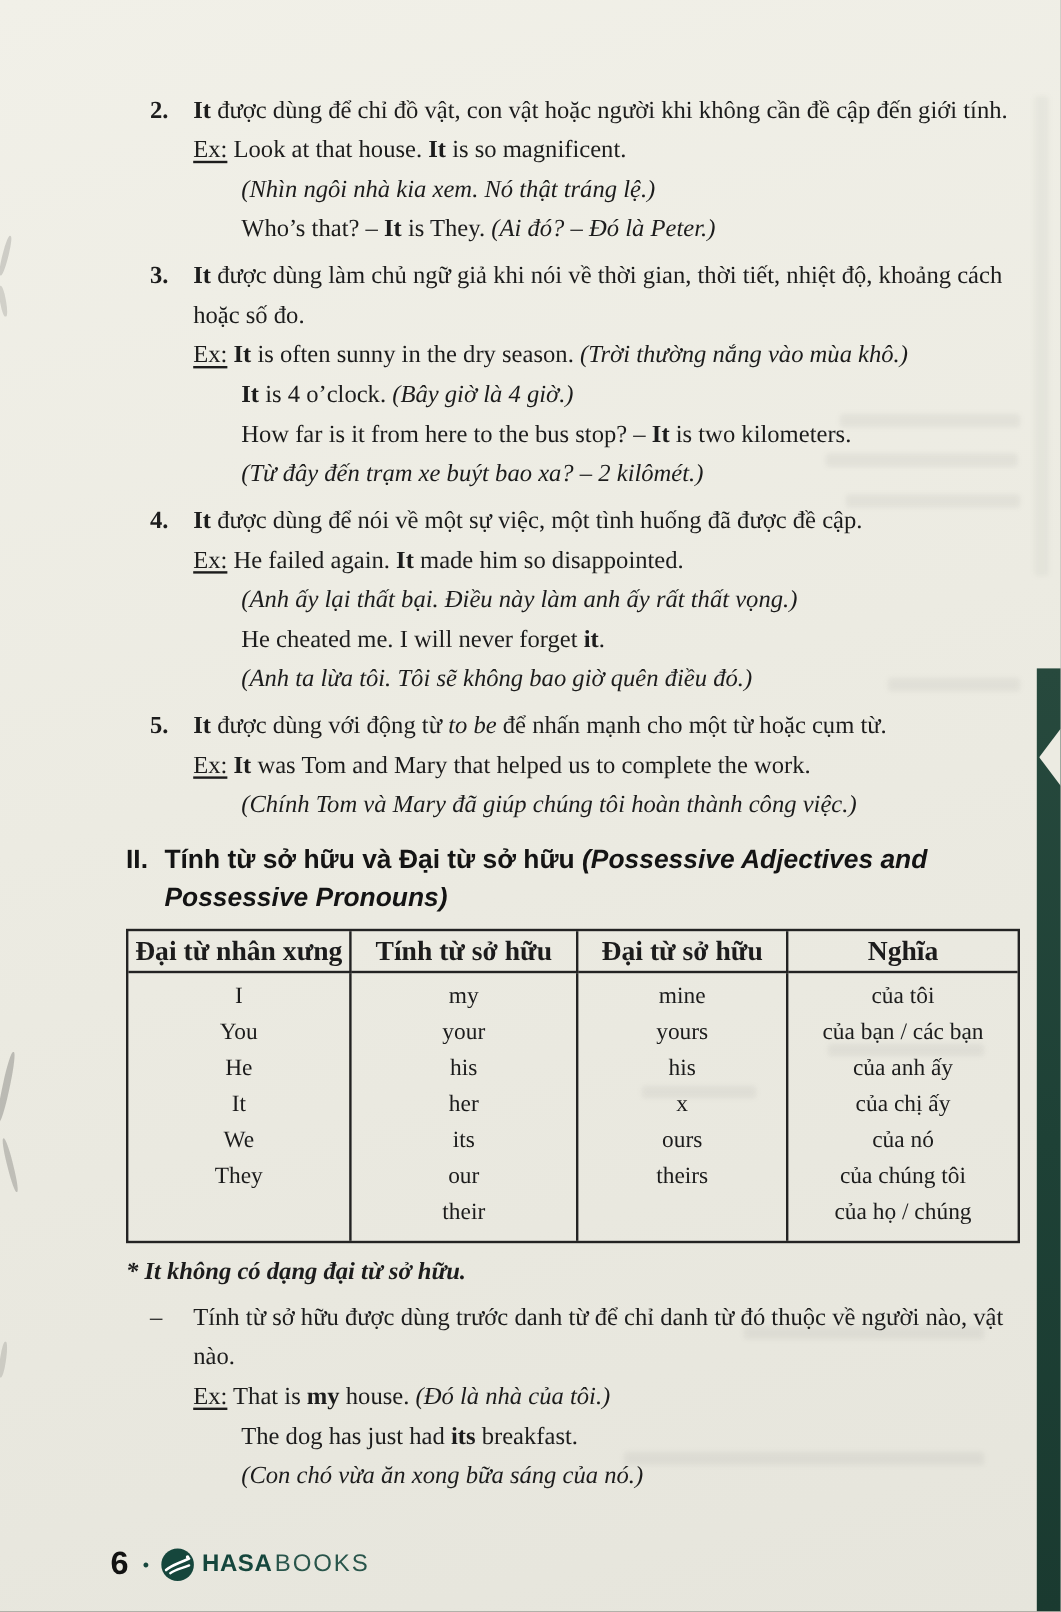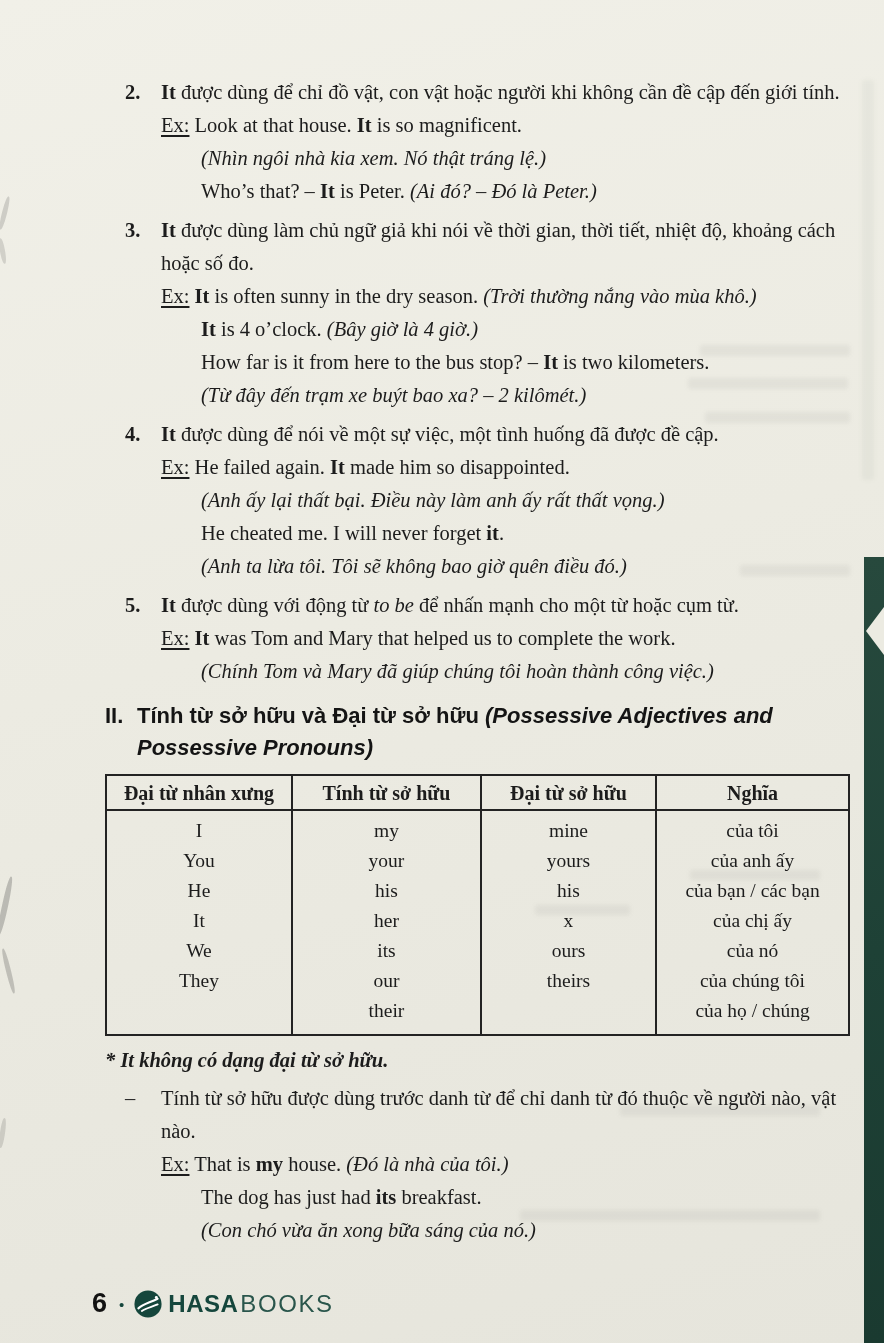--- a/index.html
+++ b/index.html
@@ -27,41 +27,41 @@
     font-size:22px; line-height:32px; color:#141414;
   }
   .section-head .num { left:0; font-weight:700; }
 
   .tbl {
     margin-left:-20px; width:745px; display:grid;
     grid-template-columns:187fr 190fr 176fr 192fr;
     border:2.5px solid #232323; box-sizing:border-box;
   }
   .th {
-    font-weight:700; text-align:center; font-size:20px; line-height:24px;
+    font-weight:700; text-align:center; font-size:23px; line-height:24px;
     padding:5px 2px 4px; border-bottom:2.5px solid #232323; border-right:2.5px solid #232323;
   }
   .th.last { border-right:none; }
   .td {
     text-align:center; font-size:19.5px; line-height:30px;
     padding:5px 2px 8px; border-right:2.5px solid #232323;
   }
   .td.last { border-right:none; }
   .td.meaning div { }
 
   .footnote { margin:8px 0 6px -20px; font-size:20.5px; line-height:32px; }
 
   .footer {
     position:absolute; left:92px; bottom:24px; display:flex; align-items:center;
     font-family:"Liberation Sans", sans-serif;
   }
   .page-num { font-size:27px; font-weight:700; color:#121212; }
   .dot { margin:2px 10px 0 12px; font-size:15px; color:#15463c; }
   .logo { width:28px; height:28px; margin-right:6px; display:block; }
-  .brand { color:#15463c; font-size:24px; letter-spacing:.5px; }
+  .brand { color:#15463c; font-size:20px; letter-spacing:.5px; }
   .brand .b1 { font-weight:700; }
   .brand .b2 { font-weight:400; letter-spacing:1.6px; margin-left:2px; opacity:.9; }
 
   .edge-bar { position:absolute; right:0; top:557px; width:20px; height:786px;
     background:linear-gradient(180deg,#27493d 0%,#1e4136 50%,#1a3a30 100%); }
   .edge-notch { position:absolute; right:0; top:607px; width:20px; height:48px;
     background:#ecebe2; clip-path:polygon(100% 0, 10% 50%, 100% 100%); }
 
   .bleed { position:absolute; filter:blur(2px); background:rgba(80,90,78,.07); border-radius:3px; pointer-events:none; }
   .mark  { position:absolute; background:rgba(25,25,25,.45); border-radius:45%; pointer-events:none; }
@@ -90,21 +90,21 @@
   <div class="edge-bar"></div>
   <div class="edge-notch"></div>
 
   <section class="content">
 
     <div class="item">
       <span class="num">2.</span>
       <div class="line"><span class="s-b">It</span><span> được dùng để chỉ đồ vật, con vật hoặc người khi không cần đề cập đến giới tính.</span></div>
       <div class="line l-ex"><span class="s-u">Ex:</span><span> Look at that house. </span><span class="s-b">It</span><span> is so magnificent.</span></div>
       <div class="line l-cont"><span class="s-i">(Nhìn ngôi nhà kia xem. Nó thật tráng lệ.)</span></div>
-      <div class="line l-cont"><span>Who’s that? – </span><span class="s-b">It</span><span> is Peter. </span><span class="s-i">(Ai đó? – Đó là Peter.)</span></div>
+      <div class="line l-cont"><span>Who’s that? – </span><span class="s-b">It</span><span> is They. </span><span class="s-i">(Ai đó? – Đó là Peter.)</span></div>
     </div>
 
     <div class="item">
       <span class="num">3.</span>
       <div class="line"><span class="s-b">It</span><span> được dùng làm chủ ngữ giả khi nói về thời gian, thời tiết, nhiệt độ, khoảng cách hoặc số đo.</span></div>
       <div class="line l-ex"><span class="s-u">Ex:</span><span> </span><span class="s-b">It</span><span> is often sunny in the dry season. </span><span class="s-i">(Trời thường nắng vào mùa khô.)</span></div>
       <div class="line l-cont"><span class="s-b">It</span><span> is 4 o’clock. </span><span class="s-i">(Bây giờ là 4 giờ.)</span></div>
       <div class="line l-cont"><span>How far is it from here to the bus stop? – </span><span class="s-b">It</span><span> is two kilometers.</span></div>
       <div class="line l-cont"><span class="s-i">(Từ đây đến trạm xe buýt bao xa? – 2 kilômét.)</span></div>
     </div>
@@ -156,22 +156,22 @@
       <div class="td">
         <div>mine</div>
         <div>yours</div>
         <div>his</div>
         <div>x</div>
         <div>ours</div>
         <div>theirs</div>
       </div>
       <div class="td last meaning">
         <div>của tôi</div>
+        <div>của bạn / các bạn</div>
         <div>của anh ấy</div>
-        <div>của bạn / các bạn</div>
         <div>của chị ấy</div>
         <div>của nó</div>
         <div>của chúng tôi</div>
         <div>của họ / chúng</div>
       </div>
     </div>
 
     <div class="footnote"><span class="s-bi">* It không có dạng đại từ sở hữu.</span></div>
 
     <div class="item">

